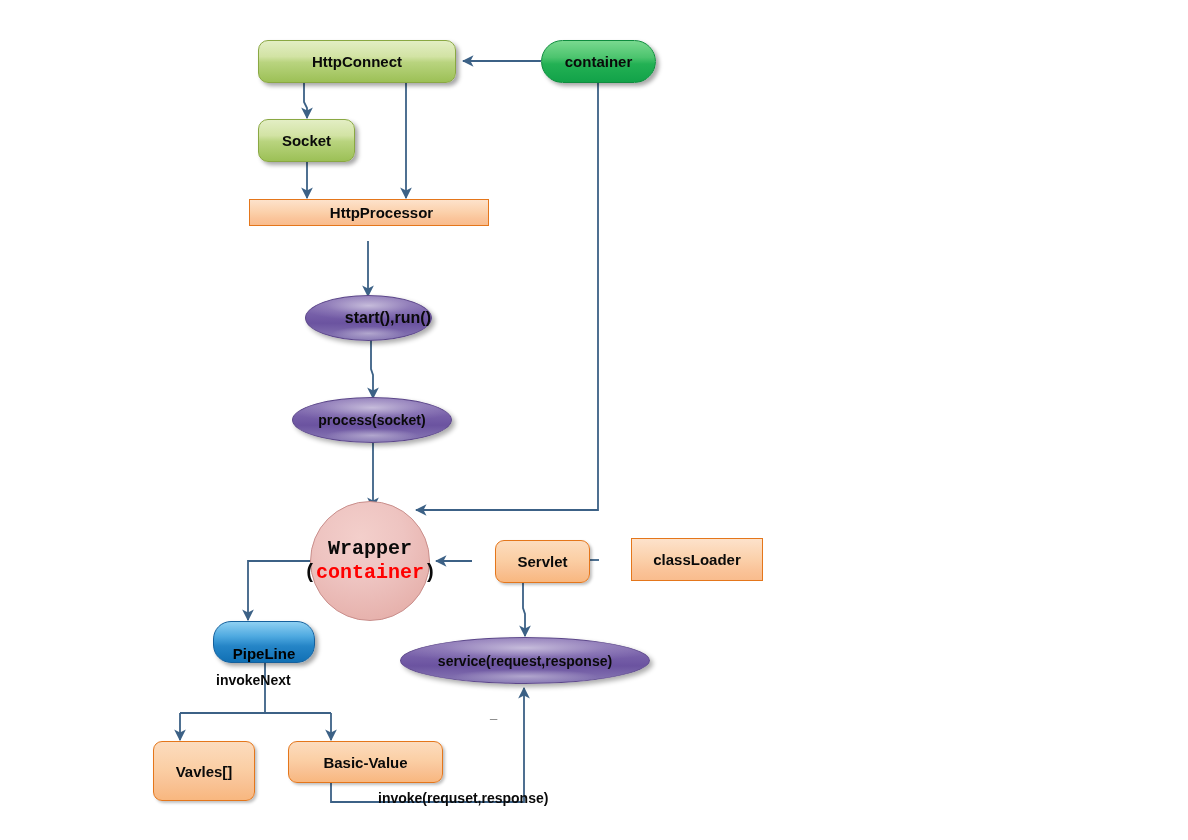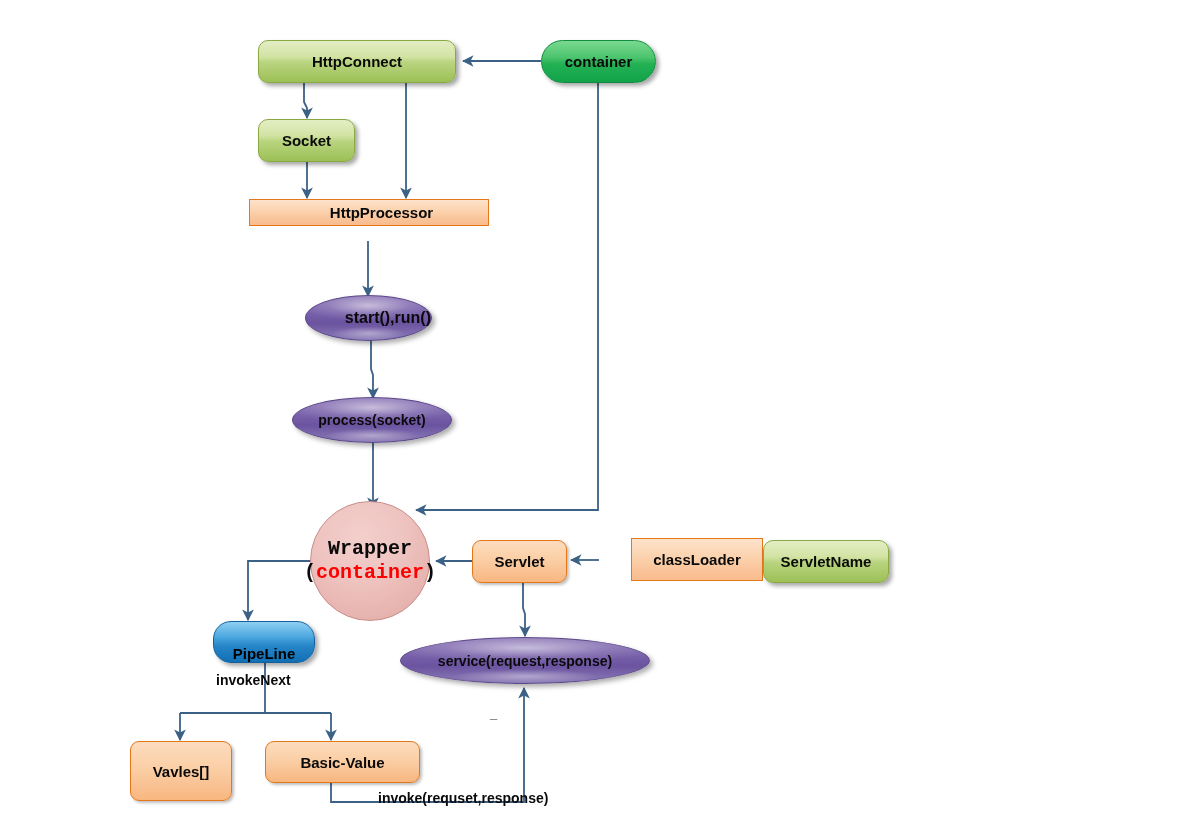--- a/index.html
+++ b/index.html
@@ -51,20 +51,21 @@
     border: 1px solid #0f8c3e;
     border-radius: 22px;
     box-shadow: 3px 3px 4px rgba(0,0,0,0.35);
   }
   
   .n-orange {
     background: linear-gradient(to bottom, #fcdcbe 0%, #fbcfa5 45%, #f9c396 70%, #f8b77f 100%);
     border: 1px solid #e4761b;
     border-radius: 9px;
     box-shadow: 2px 2px 3px rgba(0,0,0,0.25);
+    margin-left: 23px;
   }
   
   .n-orange-rect {
     background: linear-gradient(to bottom, #fde2cb 0%, #fbd0aa 50%, #fac49a 75%, #f9bc8d 100%);
     border: 1px solid #e4761b;
     border-radius: 0;
   }
   
   .n-blue {
     background: linear-gradient(to bottom, #8fd0f2 0%, #4ea9e0 36%, #2585c7 60%, #1170b4 100%);
@@ -188,23 +189,20 @@
   </div>
 
   <div class="node n-orange" style="left:472px; top:540px; width:95px; height:43px; font-size:15px;">
     <span>Servlet</span>
   </div>
 
   <div class="node n-orange-rect" style="left:599px; top:538px; width:132px; height:43px; font-size:15px;margin-left:32px;">
     <span>classLoader</span>
   </div>
 
-  <div class="node n-green" style="left:763px; top:540px; width:126px; height:43px; font-size:15px;">
-    <span>ServletName</span>
-  </div>
 
   <div class="node n-blue" style="left:213px; top:621px; width:102px; height:42px; font-size:15px; color:#000;">
     <span>PipeLine</span>
   </div>
 
   <div class="node n-purple" style="left:400px; top:637px; width:250px; height:47px; font-size:14px;">
     <span>service(request,response)</span>
   </div>
 
   <div class="node n-orange" style="left:130px; top:741px; width:102px; height:60px; font-size:15px;">

